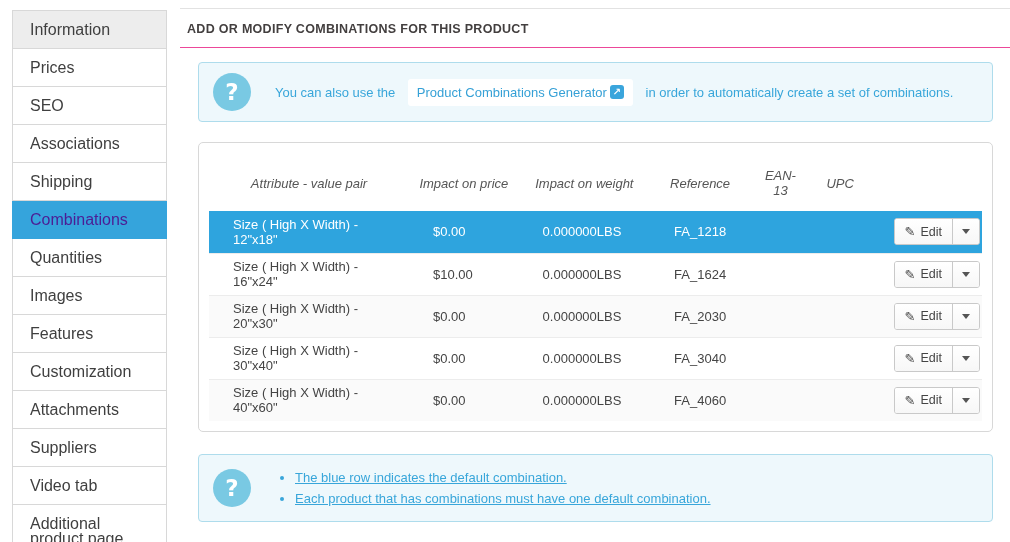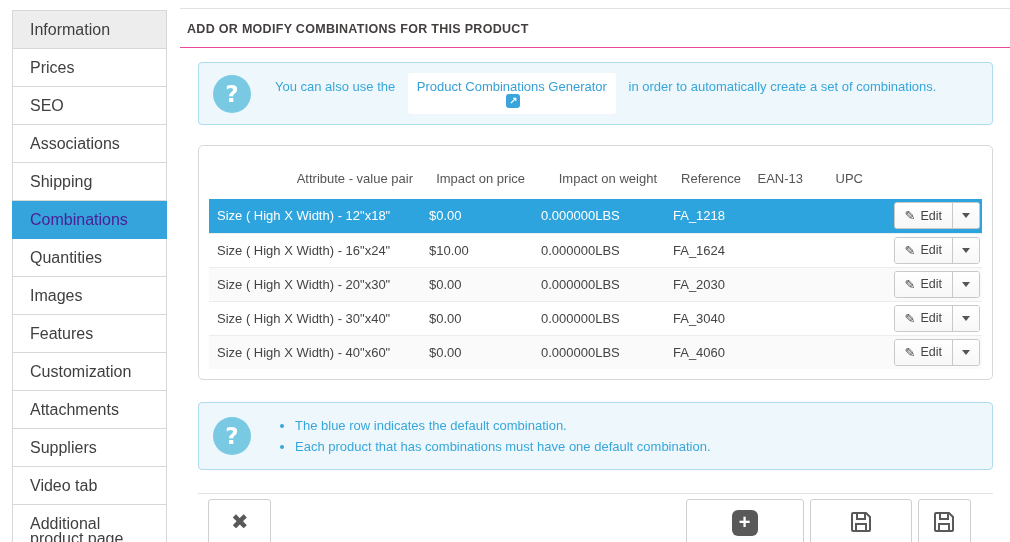--- a/index.html
+++ b/index.html
@@ -35,35 +35,35 @@
     background:#eef8fc; border:1px solid #aedcec; border-radius:4px;
     padding:10px 14px; color:#38a6da; font-size:13px; min-height:59px;
   }
   .help-icon {
     flex:0 0 38px; width:38px; height:38px; border-radius:50%;
     background:#79c9e3; color:#fff; font-weight:bold; font-size:23px;
     text-align:center; line-height:38px; margin-right:24px; font-family:"DejaVu Sans", sans-serif;
   }
   .generator-link {
     background:#fff; border-radius:3px; padding:6px 9px; margin:0 9px;
-    color:#35a0d6; display:inline-flex; align-items:center; cursor:pointer;flex-direction:column;
+    color:#35a0d6; display:inline-flex; align-items:center; cursor:pointer;
   }
   .external-icon {
     display:inline-block; width:14px; height:14px; background:#3aa5dc; border-radius:3px;
     color:#fff; font-size:10px; line-height:14px; text-align:center; margin-left:3px;
     font-weight:bold;
   }
-  .alert ul { margin:0; padding-left:20px; }
+  .alert ul { margin:0; padding-left:20px;text-decoration:underline; }
   .alert li { line-height:21px; }
 
   
   .panel { margin-top:20px; border:1px solid #d8d8d8; border-radius:5px; padding:10px; background:#fff; }
   table { width:100%; border-collapse:collapse; font-size:13px; }
-  th { text-align:right; font-weight:normal; color:#555; padding:15px 8px 13px; }
-  td { padding:0 8px; height:34px; color:#444;margin-top:17px; }
+  th { text-align:center; font-weight:normal; color:#555; padding:15px 8px 13px;font-style:italic; }
+  td { padding:0 24px; height:42px; color:#444;margin-top:17px; }
   tbody tr { border-top:1px solid #ececec; }
   tbody tr:nth-child(odd) { background:#fafafa; }
   tbody tr.default-row { background:#2ea4de; border-top:none; }
   tbody tr.default-row td { color:#fff; }
   .actions-cell { text-align:right; padding-right:2px; }
   .btn-group {
     display:inline-flex; background:#fff; border:1px solid #c9c9c9; border-radius:3px;
     overflow:hidden; vertical-align:middle; cursor:pointer;
   }
   .btn-edit { padding:5px 10px; font-size:12.5px; color:#444; display:flex; align-items:center; gap:5px; background:linear-gradient(#ffffff,#f7f7f7); }

